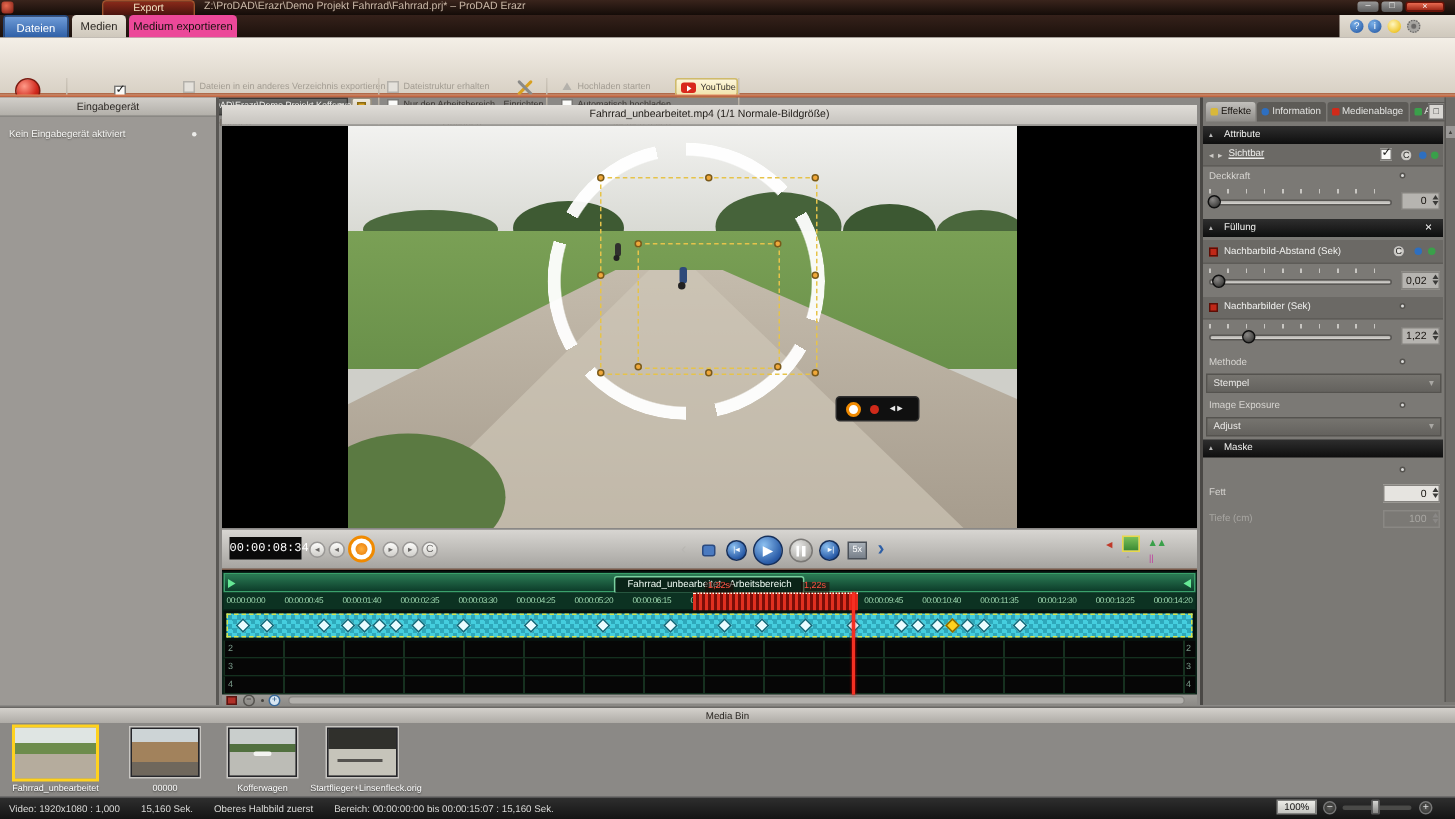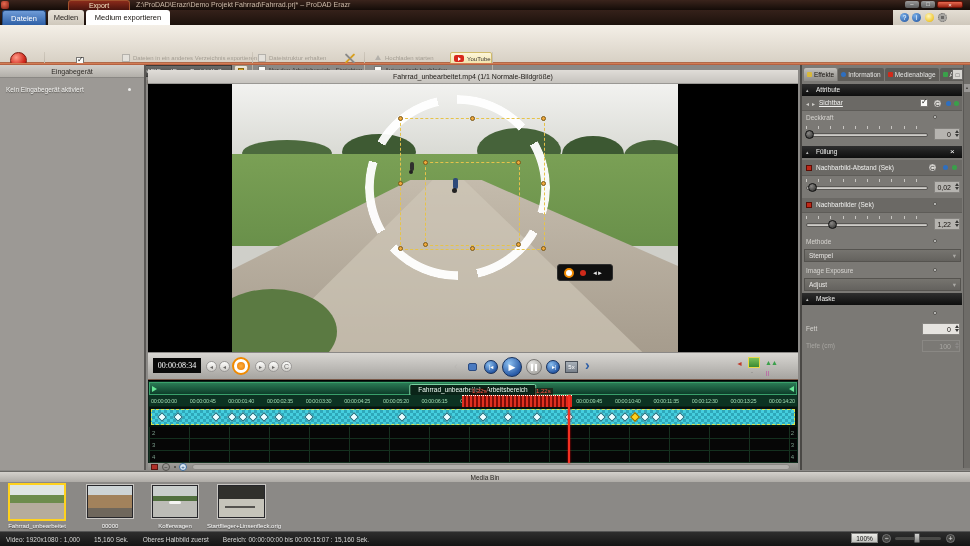--- a/index.html
+++ b/index.html
@@ -18,21 +18,21 @@
   .wmin{left:905px;width:14px;background:linear-gradient(#9a9a9a,#5a5a5a);}
   .wmax{left:921px;width:14px;background:linear-gradient(#9a9a9a,#5a5a5a);}
   .wclose{left:937px;width:26px;background:linear-gradient(#e86a50,#9a2414);border:1px solid #6a1208;}
 
   
   .tabrow{left:0;top:10px;width:970px;height:15px;background:linear-gradient(#35211a,#1c110c);}
   .tabrow-light{left:893px;top:10px;width:77px;height:15px;background:linear-gradient(#e4ded4,#cfc8bc);}
   .tab{top:10px;height:15px;font-size:7.5px;line-height:15px;text-align:center;border-radius:3px 3px 0 0;}
   .tab-projekt{left:2px;width:44px;color:#fff;background:linear-gradient(#6f9cd8,#2e5fa6);border:1px solid #24497e;border-bottom:none;}
   .tab-start{left:48px;width:36px;color:#2a2622;background:linear-gradient(#e8e2d8,#cfc8bc);}
-  .tab-medium{left:86px;width:84px;color:#16120e;background:#ffffff;}
+  .tab-medium{left:86px;width:72px;color:#16120e;background:#ec4899;}
   .qicon{top:13px;width:9px;height:9px;border-radius:50%;font-size:6.5px;color:#fff;text-align:center;line-height:9px;}
   .q-help{left:900px;background:radial-gradient(circle at 35% 30%,#7ab0e8,#1c4f9c);}
   .q-info{left:912px;background:radial-gradient(circle at 35% 30%,#7ab0e8,#1c4f9c);}
   .q-bulb{left:925px;background:radial-gradient(circle at 40% 35%,#fff6c0,#f0c830 70%,#b88818);}
   .q-gear{left:938px;background:radial-gradient(circle,#6a6866 0 1.5px,#a8a6a2 2px 4px,transparent 4.5px);border:1px dotted #6a6866;}
 
   
   .ribbon{left:0;top:25px;width:970px;height:38px;background:linear-gradient(#f4efe7,#d8d1c5);border-bottom:1px solid #b06a4a;}
   .sep{top:27px;width:1px;height:32px;background:linear-gradient(#cfc8bc,#a39a8d);}
   .glabel{top:54px;font-size:6.5px;color:#6a6258;text-align:center;}
@@ -91,21 +91,21 @@
   .p-o{width:6px;height:6px;border:2px solid #f08a00;border-radius:50%;background:#fff;flex:none;}
   .p-r{width:6px;height:6px;background:#d02a1a;border-radius:50%;flex:none;}
   .p-a{color:#e8e8e8;font-size:6px;letter-spacing:-1px;}
   .rider{border-radius:2px;}
   .wheel{border-radius:50%;background:#222;}
 
   
   .transport{left:148px;top:352px;width:650px;height:28px;background:linear-gradient(#d8d6d2,#a6a4a0);
      border-top:1px solid #8a8886;border-bottom:1px solid #7a5a4a;}
   .tcode{left:5px;top:5px;width:48px;height:15px;background:#0a0a0a;color:#fff;
-     font-family:Liberation Serif, serif;font-size:8px;line-height:15px;text-align:center;}
+     font-family:Liberation Mono, monospace;font-size:8px;line-height:15px;text-align:center;}
   .tbtn{top:8px;width:11px;height:11px;border-radius:50%;background:linear-gradient(#fdfdfb,#cfcdc9);
      border:1px solid #9a9896;color:#6a6866;font-size:5px;line-height:10px;text-align:center;}
   .rec{left:84px;top:4px;width:18px;height:18px;border-radius:50%;background:#fff;border:2px solid #f08a00;}
   .rec::after{content:"";position:absolute;inset:3px;border-radius:50%;background:radial-gradient(#ffb040,#e87800);}
   .bbtn{border-radius:50%;background:radial-gradient(circle at 35% 30%,#8cc0f0,#2a5ca8 70%,#1a3c78);
      border:1px solid #16305c;color:#fff;text-align:center;}
   .gbtn{border-radius:50%;background:radial-gradient(circle at 35% 30%,#e8e8e6,#96948f);border:1px solid #7a7875;}
   .pauseg{left:4px;top:4px;width:6px;height:7px;background:linear-gradient(90deg,#fff 0 2px,transparent 2px 4px,#fff 4px 6px);}
   .speedbox{left:417px;top:8px;width:13px;height:12px;background:linear-gradient(#a8b0b8,#78808a);
      border:1px solid #4a5058;color:#fff;font-size:6px;line-height:11px;text-align:center;}

